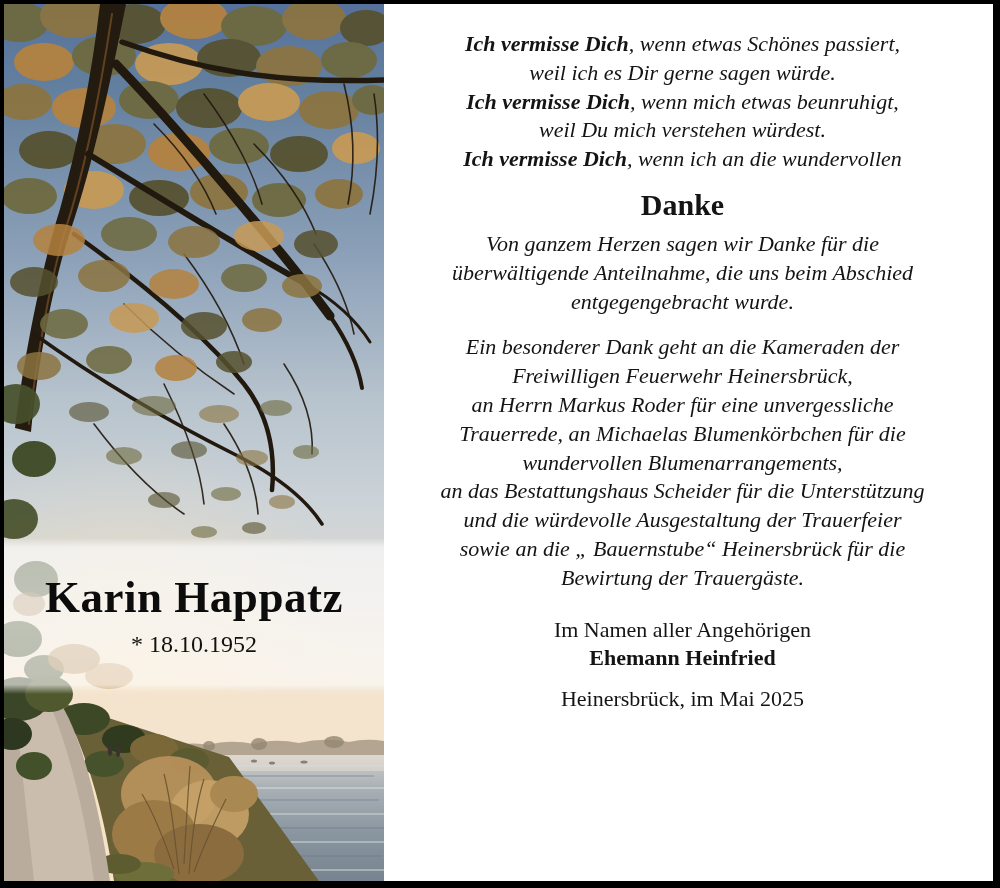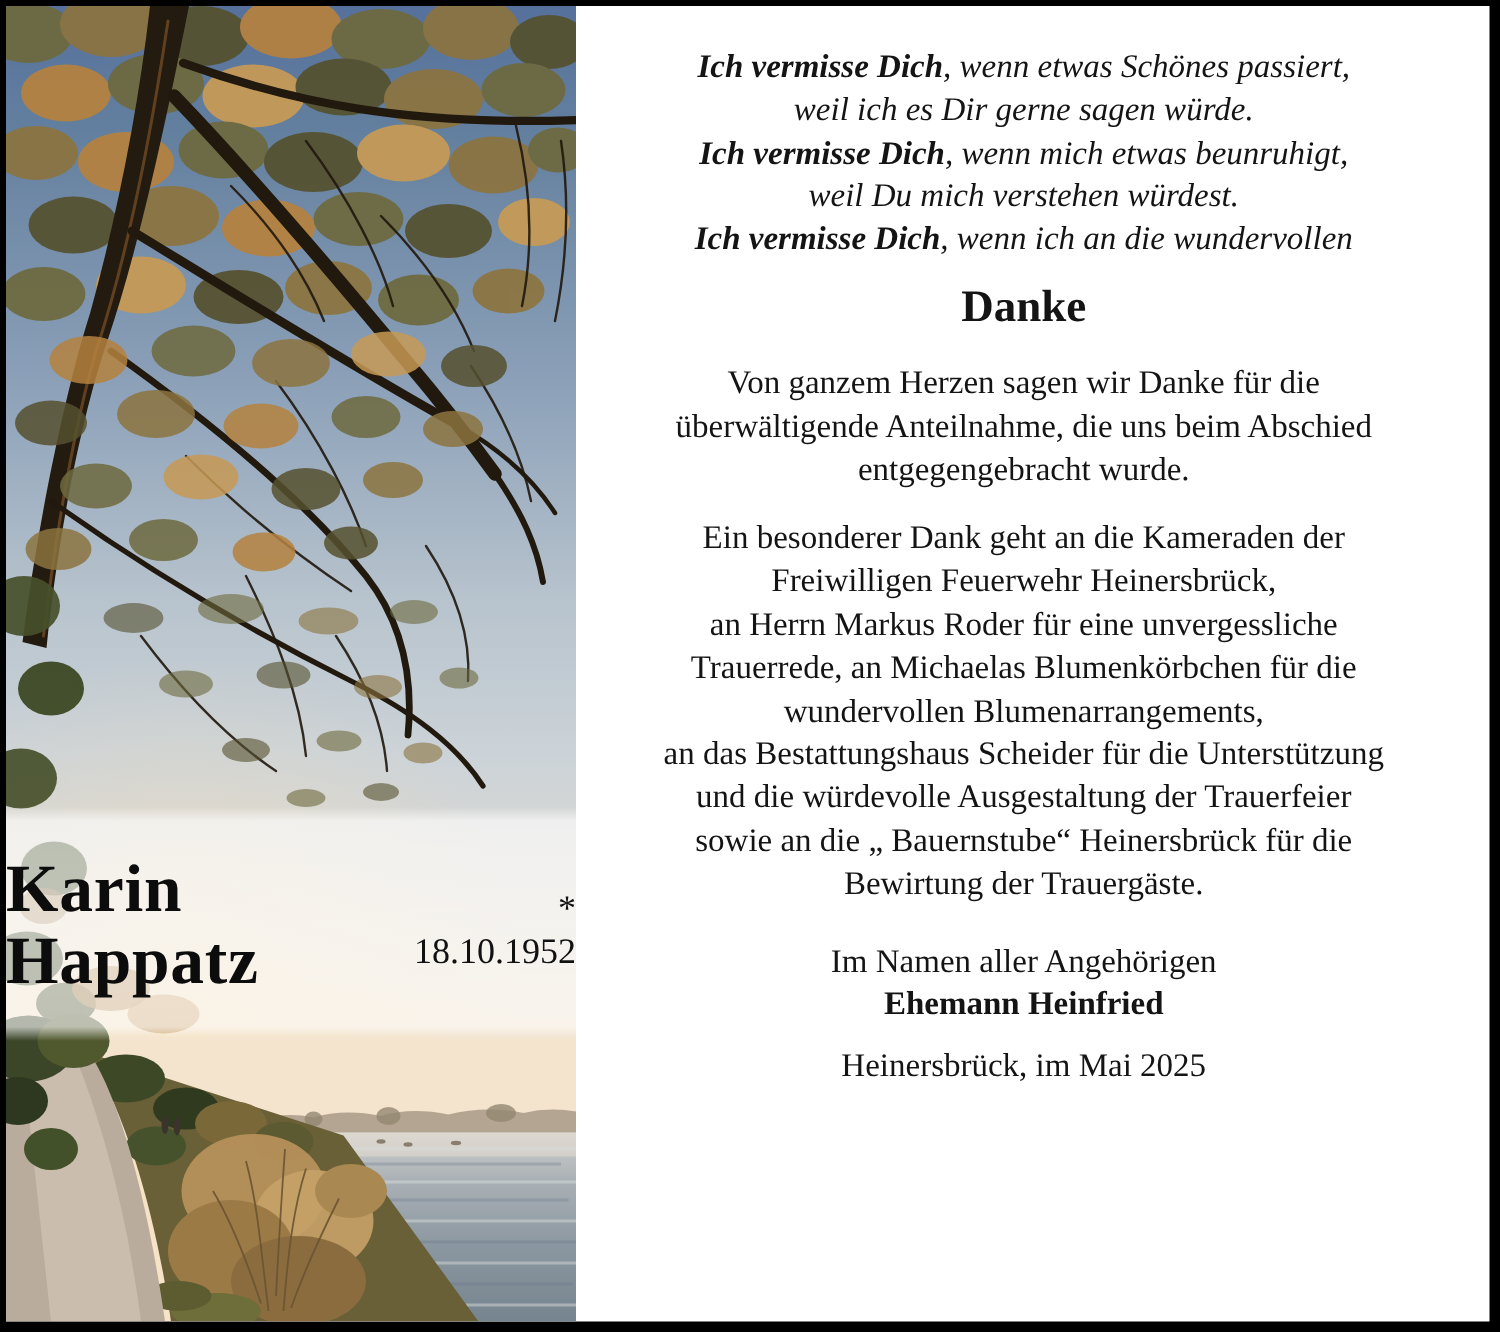--- a/index.html
+++ b/index.html
@@ -12,37 +12,37 @@
     border-width:4px 7px 7px 4px;
     display:flex;
     overflow:hidden;
     font-family:"Liberation Serif", serif;
     color:#141414;
   }
   .photo-wrap { position:relative; width:380px; height:877px; flex:none; overflow:hidden; }
   .photo-wrap svg { position:absolute; top:0; left:0; width:100%; height:100%; display:block; }
   .name-overlay {
     position:absolute; left:0; top:534px; width:100%; height:156px;
-    display:flex; flex-direction:row; justify-content:center; align-items:center;
+    display:flex; flex-direction:column; justify-content:center; align-items:center;
     background:linear-gradient(to bottom,
       rgba(255,255,255,0) 0%, rgba(255,255,255,0.62) 6%,
       rgba(255,255,255,0.66) 50%, rgba(255,255,255,0.62) 94%, rgba(255,255,255,0) 100%);
   }
   .deceased-name { font-weight:bold; font-size:45px; line-height:48px; color:#0c0c0c; letter-spacing:0.5px; }
   .dates { margin-top:9px; font-size:24px; line-height:29px; color:#111; }
   .dates div { text-align:right; }
   .text-col {
     flex:1; text-align:center;
     padding:26px 20px 0 8px;
     font-size:22px; line-height:28.8px;
   }
   .poem { font-style:italic; }
   .poem .b { font-weight:bold; }
-  .danke { font-size:30px; font-weight:bold; line-height:36px; margin:13px 0 18px 0;text-align:center; }
-  .para { white-space:pre-line; margin:0 0 14px 0; }
+  .danke { font-size:30px; font-weight:bold; line-height:36px; margin:13px 0 7px 0;text-align:center; }
+  .para { white-space:pre-line; margin:0 0 14px 0;font-style:italic; }
   .para.special { margin-top:17px; }
   .closing { margin-top:23px; }
   .closing-name { font-weight:bold; }
   .dateline { margin-top:12px; }
 </style>
 </head>
 <body>
 
 <div class="sheet">
 

